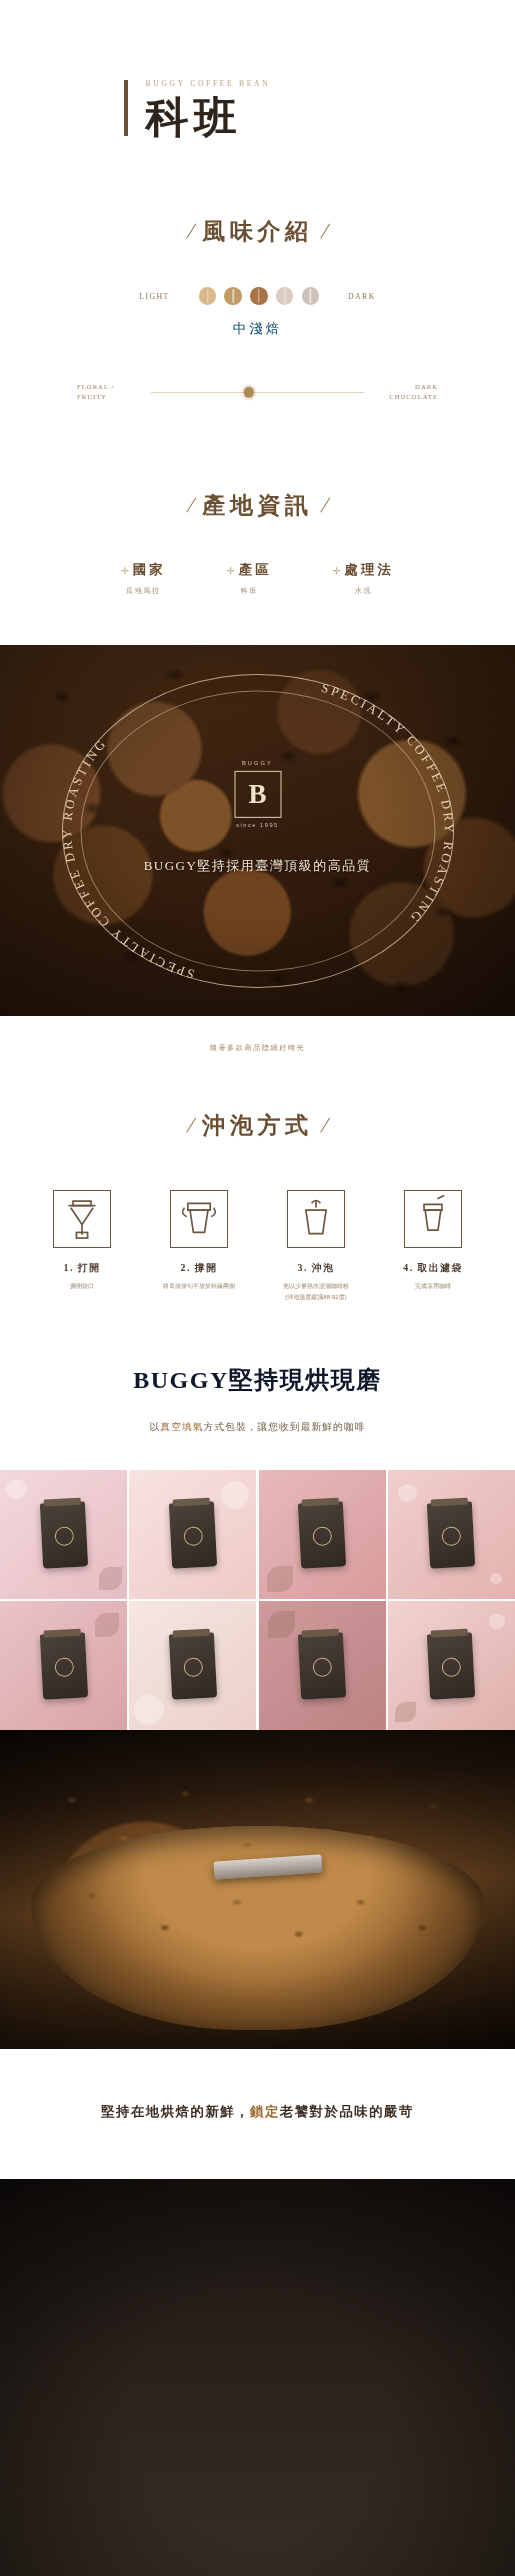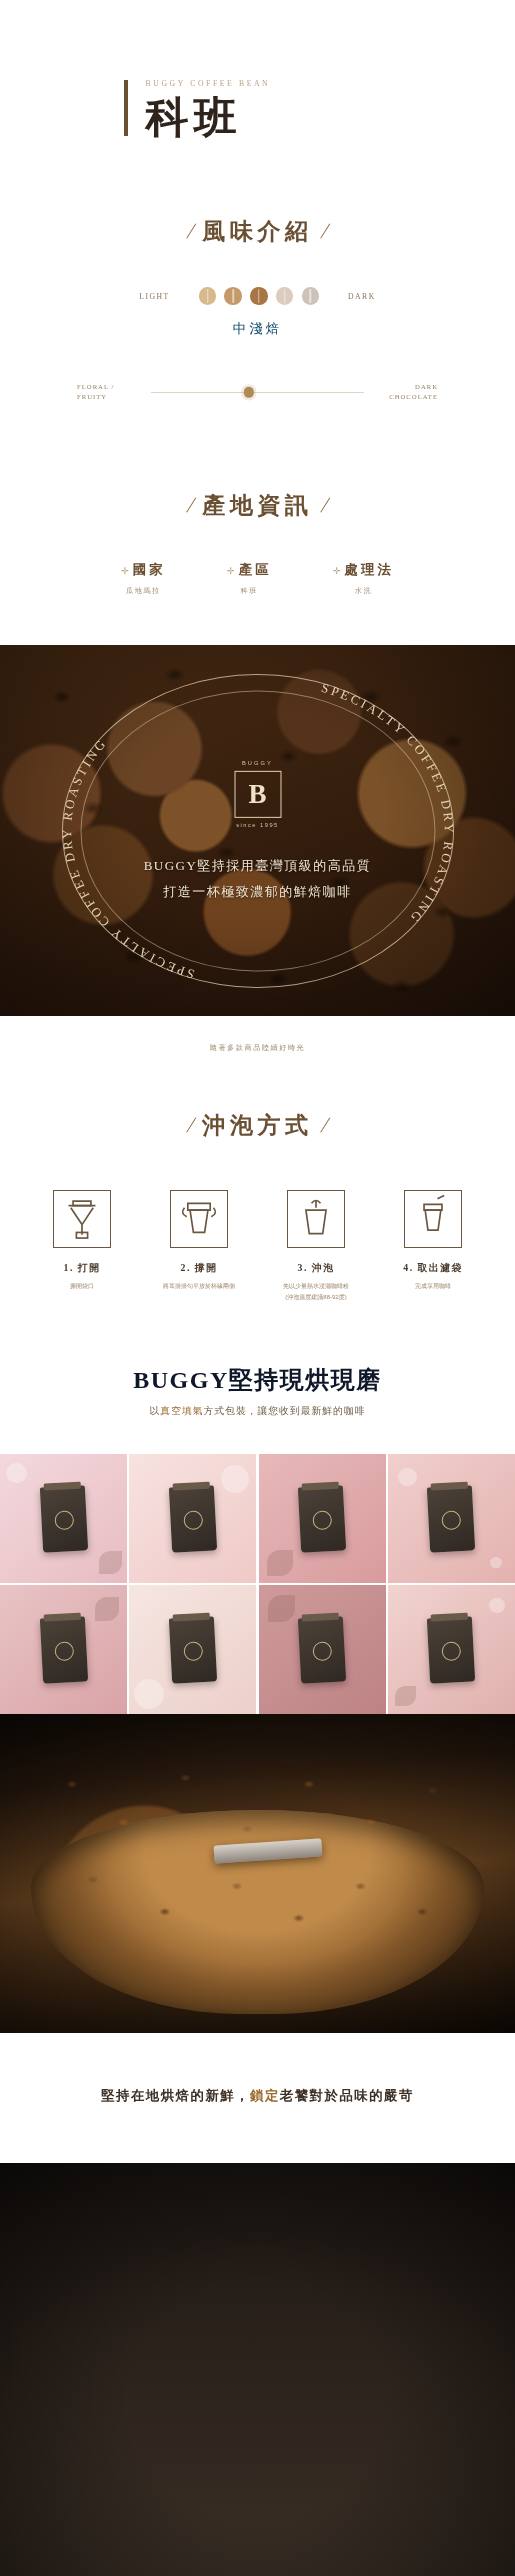--- a/index.html
+++ b/index.html
@@ -171,21 +171,21 @@
   .step-title { font-size:9.8px; letter-spacing:1.5px; color:#4a3a2c; font-family:"Liberation Serif", serif; font-weight:700; }
   .step-desc { margin-top:6.2px; font-size:6px; line-height:1.8; color:#9d8congress; }
   .step-desc { color:#9b856a; }
 
   
   .claim { padding:62px 0 36px; text-align:center; }
   .claim h2 {
     margin:0; font-size:24px; letter-spacing:1.5px; color:#0f172a;
     font-family:"Liberation Serif", serif; font-weight:700;
   }
-  .claim p { margin:9px 0 0; font-size:9.8px; letter-spacing:1px; color:#6f5a42; font-family:Liberation Serif, serif;}
+  .claim p { margin:25px 0 0; font-size:9.8px; letter-spacing:1px; color:#6f5a42; font-family:Liberation Serif, serif;}
   .claim p .em { color:#9a6a2e; }
 
   
   .grid { display:grid; grid-template-columns:repeat(4,1fr); gap:2.1px; padding:0; }
   .cell { position:relative; height:129px; overflow:hidden; }
   .cell .pouch {
     position:absolute; left:50%; top:50%; transform:translate(-50%,-50%) rotate(-3deg);
     width:45px; height:65px; border-radius:2.1px 2.1px 4.1px 4.1px;
     background:linear-gradient(160deg,#4c4238,#2f2823);
     box-shadow:0 3.1px 7.2px rgba(0,0,0,.3);
@@ -368,21 +368,20 @@
     </div>
 
     <div class="bean-logo">
       <div class="lbl-top">BUGGY</div>
       <div class="box">B</div>
       <div class="lbl-bot">since 1995</div>
     </div>
 
     <div class="bean-copy">
       <div>BUGGY堅持採用臺灣頂級的高品質</div>
-      <div>打造一杯極致濃郁的鮮焙咖啡</div>
     </div>
   </section>
 
   <div class="note">隨著多款商品陸續好時光</div>
 
   <section class="brew">
     <div class="sec-head">
       <span class="sl">/</span>
       <span class="txt">沖泡方式</span>
       <span class="sl">/</span>

